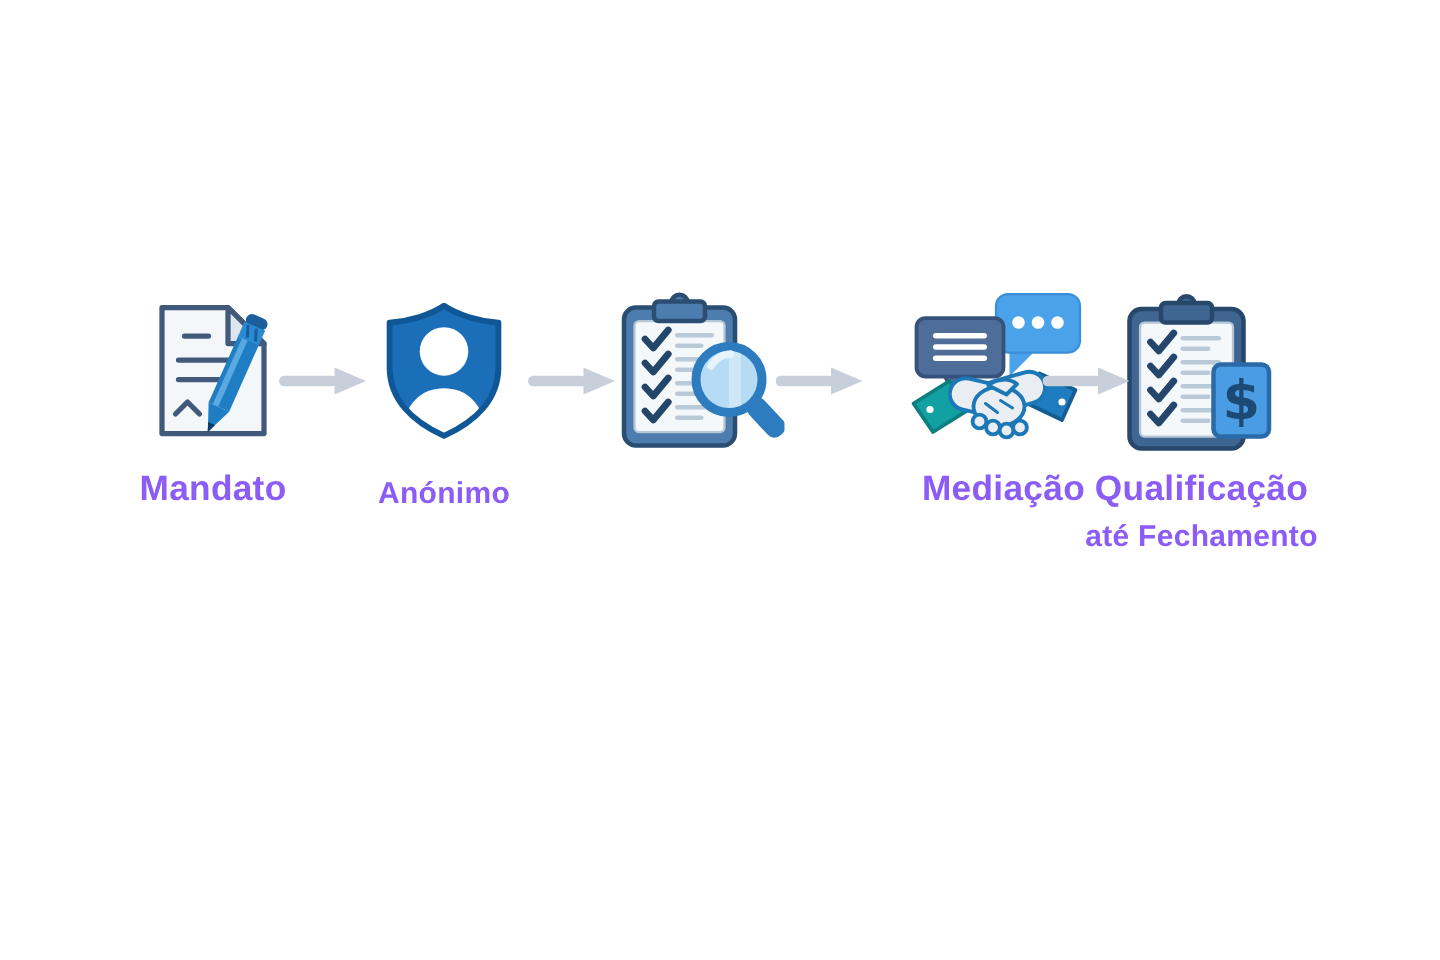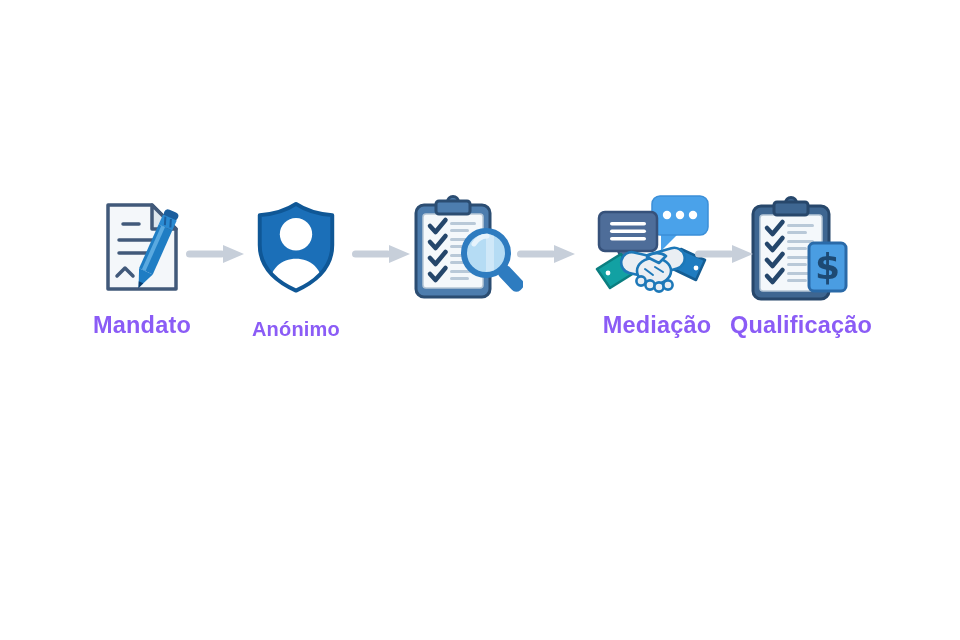--- a/index.html
+++ b/index.html
@@ -25,21 +25,21 @@
     align-items: center;
     justify-content: center;
   }
   .label { margin-top: 7px; text-align: center; color: #8b5cf6; font-weight: 700; }
   .label .l1 { font-size: 23.5px; line-height: 29px; letter-spacing: 0.2px; }
   .label .l2 { font-size: 20px;   line-height: 36px; letter-spacing: 0.2px; }
 
   .step-1 { left: 37px;  }
   .step-2 { left: 191px; }
   .step-3 { left: 360px; }
-  .step-4 { left: 552px; }
+  .step-4 { left: 564px; }
   .step-5 { left: 696px; }
 
   .arrow {
     position: absolute;
     top: 244px;
     width: 58px; height: 20px;
   }
   .arrow-1 { left: 186px; }
   .arrow-2 { left: 352px; }
   .arrow-3 { left: 517px; }
@@ -210,20 +210,21 @@
             <rect x="40" y="88" width="20" height="3" rx="1.5"></rect>
         </g>
         <g>
           <rect x="62" y="52" width="37" height="48" rx="5" fill="#4a9de2" stroke="#2a6aa8" stroke-width="3"></rect>
           <text x="80.5" y="88" font-size="36" font-weight="bold" fill="#1d4a74" text-anchor="middle" font-family="DejaVu Sans, sans-serif">$</text>
         </g>
       </svg>
     </div>
     <div class="label">
       <div class="l1">Qualificação</div>
+      <div class="l2">até Fechamento</div>
     </div>
   </div>
 
   <div class="arrow arrow-1">
     <svg width="58" height="20" viewBox="0 0 58 20">
       <rect x="0" y="6.5" width="39" height="7" rx="3.5" fill="#c7cfda"></rect>
       <path d="M37 1 L58 10 L37 19 Z" fill="#c7cfda"></path>
     </svg>
   </div>
   <div class="arrow arrow-2">

